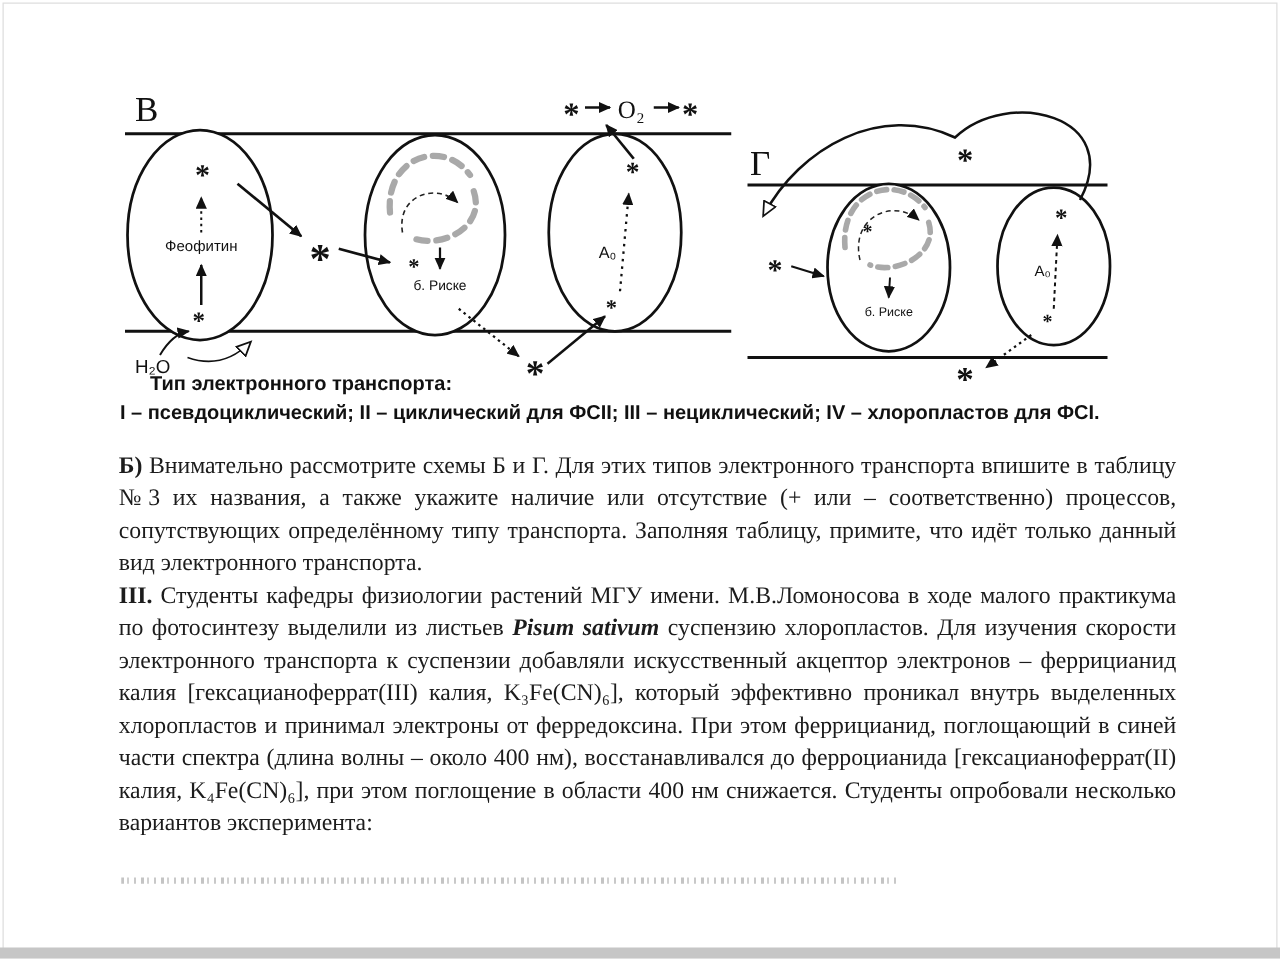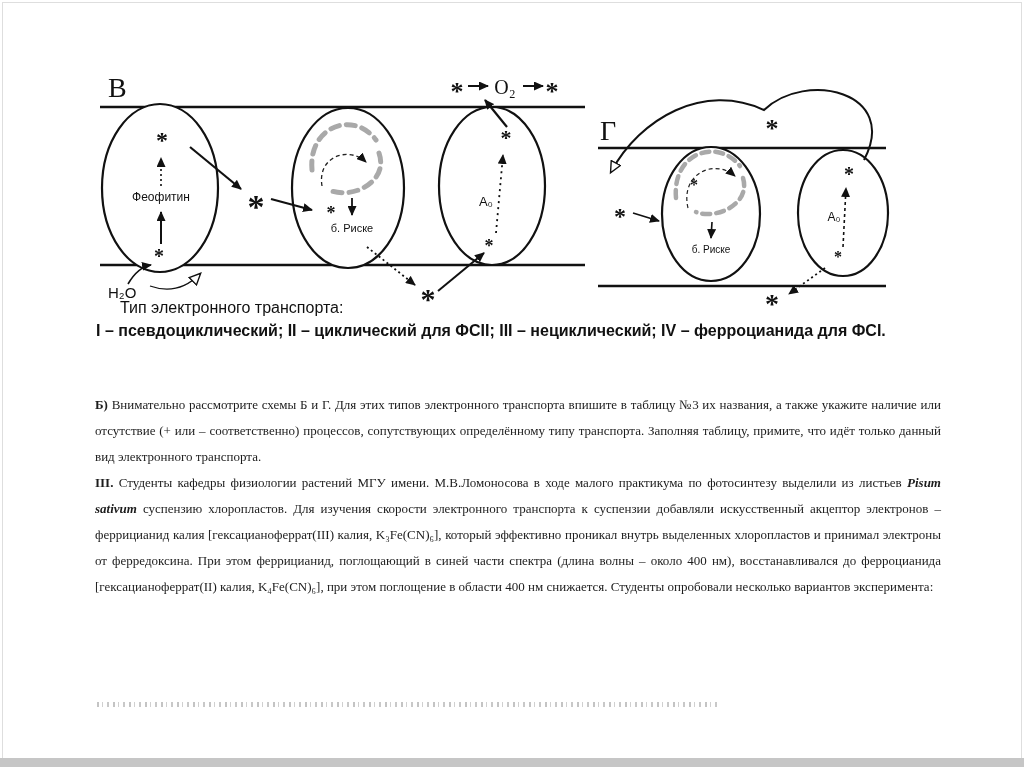--- a/index.html
+++ b/index.html
@@ -21,30 +21,30 @@
     background:#c6c6c6;
   }
   .diagram-svg { position:absolute; top:0; left:0; }
   svg text { fill:#111; }
   .ast { font-family:"Liberation Serif","DejaVu Serif",serif; font-weight:bold; text-anchor:middle; }
   .lbl-sans { font-family:"Liberation Sans","DejaVu Sans",sans-serif; }
   .lbl-serif { font-family:"Liberation Serif","DejaVu Serif",serif; }
   .caption-line1 {
     position:absolute; top:299px; left:120px;
     font-family:"Liberation Sans","DejaVu Sans",sans-serif;
-    font-weight:normal; font-size:16px; color:#111;
+    font-weight:bold; font-size:16px; color:#111;
   }
   .caption-line2 {
     position:absolute; top:322px; left:96px;
     font-family:"Liberation Sans","DejaVu Sans",sans-serif;
     font-weight:bold; font-size:16px; color:#111;
   }
   .body-text {
     position:absolute; top:360px; left:95px; width:846px;
-    font-size:13px; line-height:26px; text-align:justify;margin-top:32px;
+    font-size:19px; line-height:26px; text-align:justify;
   }
   .body-text p { margin:0; }
   .body-text b { font-weight:bold; }
   .body-text i { font-style:italic;font-weight:bold; }
   .clipped-line {
     position:absolute; top:702px; left:97px; width:620px; height:5px;
     opacity:.4;
     background:repeating-linear-gradient(90deg,
       #6b6b6b 0 2px, transparent 2px 5px,
       #8a8a8a 5px 6px, transparent 6px 10px,
@@ -140,21 +140,21 @@
     <line x1="843" y1="247" x2="846" y2="188" stroke="#111" stroke-width="1.6" stroke-dasharray="3,3" marker-end="url(#ah)"></line>
     <text class="lbl-sans" x="834" y="221" font-size="12" text-anchor="middle">A₀</text>
     <text class="ast" x="838" y="262" font-size="16">*</text>
 
     <line x1="825" y1="268" x2="789" y2="294" stroke="#111" stroke-width="1.8" stroke-dasharray="2,3" marker-end="url(#ah)"></line>
     <text class="ast" x="772" y="313" font-size="28">*</text>
   </g>
 </svg>
 
 <div class="caption-line1">Тип электронного транспорта:</div>
-<div class="caption-line2">I – псевдоциклический; II – циклический для ФСII; III – нециклический; IV – ферроцианида для ФСI.</div>
+<div class="caption-line2">I – псевдоциклический; II – циклический для ФСII; III – нециклический; IV – хлоропластов для ФСI.</div>
 
 <div class="body-text">
   <p><b>Б)</b><span> Внимательно рассмотрите схемы Б и Г. Для этих типов электронного транспорта впишите в таблицу №3 их названия, а также укажите наличие или отсутствие (+ или – соответственно) процессов, сопутствующих определённому типу транспорта. Заполняя таблицу, примите, что идёт только данный вид электронного транспорта.</span></p>
   <p><b>III.</b><span> Студенты кафедры физиологии растений МГУ имени. М.В.Ломоносова в ходе малого практикума по фотосинтезу выделили из листьев </span><i>Pisum sativum</i><span> суспензию хлоропластов. Для изучения скорости электронного транспорта к суспензии добавляли искусственный акцептор электронов – феррицианид калия [гексацианоферрат(III) калия, K₃Fe(CN)₆], который эффективно проникал внутрь выделенных хлоропластов и принимал электроны от ферредоксина. При этом феррицианид, поглощающий в синей части спектра (длина волны – около 400 нм), восстанавливался до ферроцианида [гексацианоферрат(II) калия, K₄Fe(CN)₆], при этом поглощение в области 400 нм снижается. Студенты опробовали несколько вариантов эксперимента:</span></p>
 </div>
 
 <div class="clipped-line"></div>
 <div class="bottom-bar"></div>
 
 </body></html>

